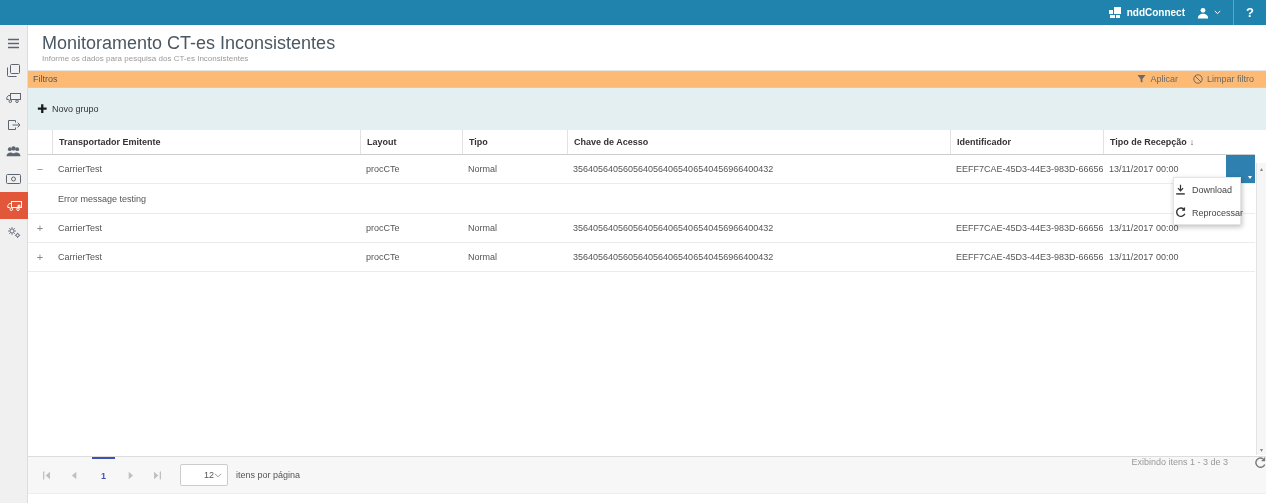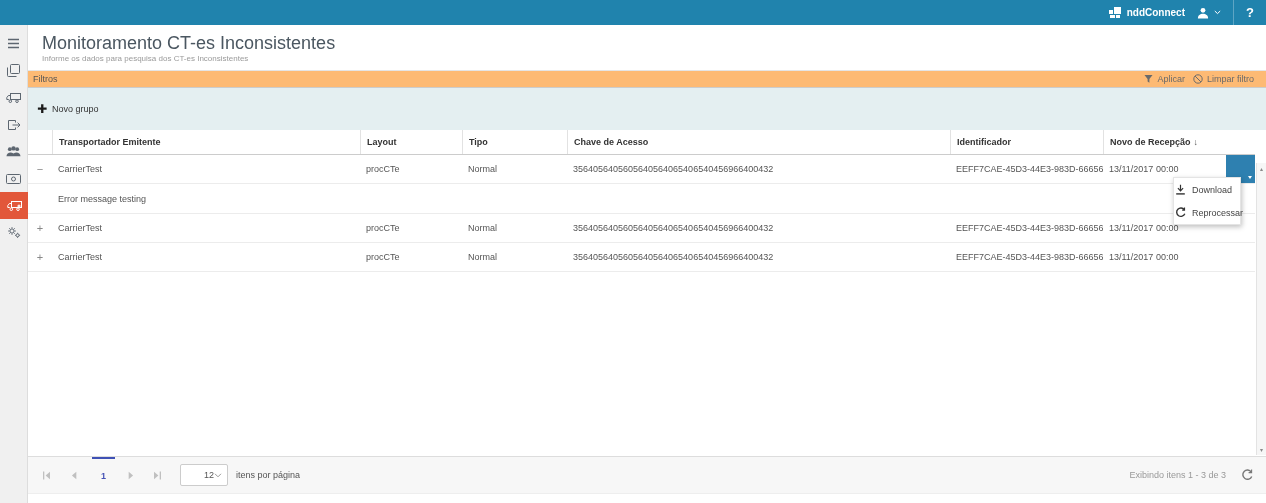--- a/index.html
+++ b/index.html
@@ -29,21 +29,21 @@
   .side-item.active{background:#e2573a;color:#fff;margin-right:-1px}
 
   
   .main{position:absolute;left:28px;top:25px;right:0;bottom:0;background:#fff}
   .page-head{padding:8px 0 7px 14px}
   .page-title{font-size:18px;font-weight:300;color:#4b5761}
   .page-sub{font-size:8px;color:#9a9a9a;}
 
   .filters-bar{height:18px;display:flex;align-items:center;justify-content:space-between;
                padding:0 12px 0 5px;background:#fdba74;border-top:1px solid #e5e5e5;border-bottom:1px solid #ccc;color:#555}
-  .filters-actions{display:flex;gap:8px;color:#6a6a6a}
+  .filters-actions{display:flex;gap:15px;color:#6a6a6a}
   .filter-btn{display:flex;align-items:center;gap:4px;cursor:pointer}
 
   .filter-panel{height:42px;background:#e4eff1;display:flex;align-items:center;padding-left:9px}
   .new-group{display:flex;align-items:center;gap:5px;color:#333;cursor:pointer}
   .plus{font-weight:bold;font-size:12px;color:#1a1a1a;line-height:1}
 
   
   .grid{width:1227px}
   .grid-header{display:flex;height:25px;border-bottom:1px solid #ccc;font-weight:bold;color:#333}
   .grid-header .cell{display:flex;align-items:center;border-left:1px solid #e2e2e2;height:100%}
@@ -74,21 +74,21 @@
   .pager{position:absolute;left:0;right:0;bottom:9px;height:38px;background:#f7f7f7;
          border-top:1px solid #ddd;border-bottom:1px solid #eee;display:flex;align-items:stretch;padding-left:7px}
   .pg-btn{width:23px;display:flex;align-items:center;justify-content:center;color:#c0c0c0;margin-right:4px}
   .pg-num{width:23px;display:flex;align-items:center;justify-content:center;color:#4653b5;font-weight:bold;
           border-top:2px solid #3f51b5;margin:0 4px 0 3px}
   .page-size{align-self:center;display:flex;align-items:center;justify-content:space-between;
              border:1px solid #ccc;background:#fff;border-radius:2px;height:22px;width:46px;
              padding:0 23px;color:#555;margin-left:7px;cursor:pointer}
   .page-size .chev{color:#999;display:flex}
   .size-label{align-self:center;margin-left:8px;color:#555}
-  .pager-right{margin-left:auto;display:flex;align-items:center;gap:15px;padding-right:13px;color:#999}
+  .pager-right{margin-left:auto;display:flex;align-items:flex-start;gap:26px;padding-right:0;color:#999}
   .pager-right .refresh{color:#777;display:flex;cursor:pointer}
   svg{display:block}
 </style>
 </head>
 <body>
 
 <div class="app">
 
   <header class="topbar">
     <div class="brand">
@@ -234,21 +234,21 @@
 
     <div class="grid">
       <div class="grid-header">
         <div class="cell c-exp"></div>
         <div class="cell c-trans">Transportador Emitente</div>
         <div class="cell c-layout">Layout</div>
         <div class="cell c-tipo">Tipo</div>
         <div class="cell c-chave">Chave de Acesso</div>
         <div class="cell c-ident">Identificador</div>
         <div class="cell c-data">
-          <span>Novo de Recepção</span>
+          <span>Tipo de Recepção</span>
           <span class="sort-arrow">↓</span>
         </div>
       </div>
 
       <div class="row">
         <div class="cell c-exp">−</div>
         <div class="cell c-trans">CarrierTest</div>
         <div class="cell c-layout">procCTe</div>
         <div class="cell c-tipo">Normal</div>
         <div class="cell c-chave">3564056405605640564065406540456966400432</div>

